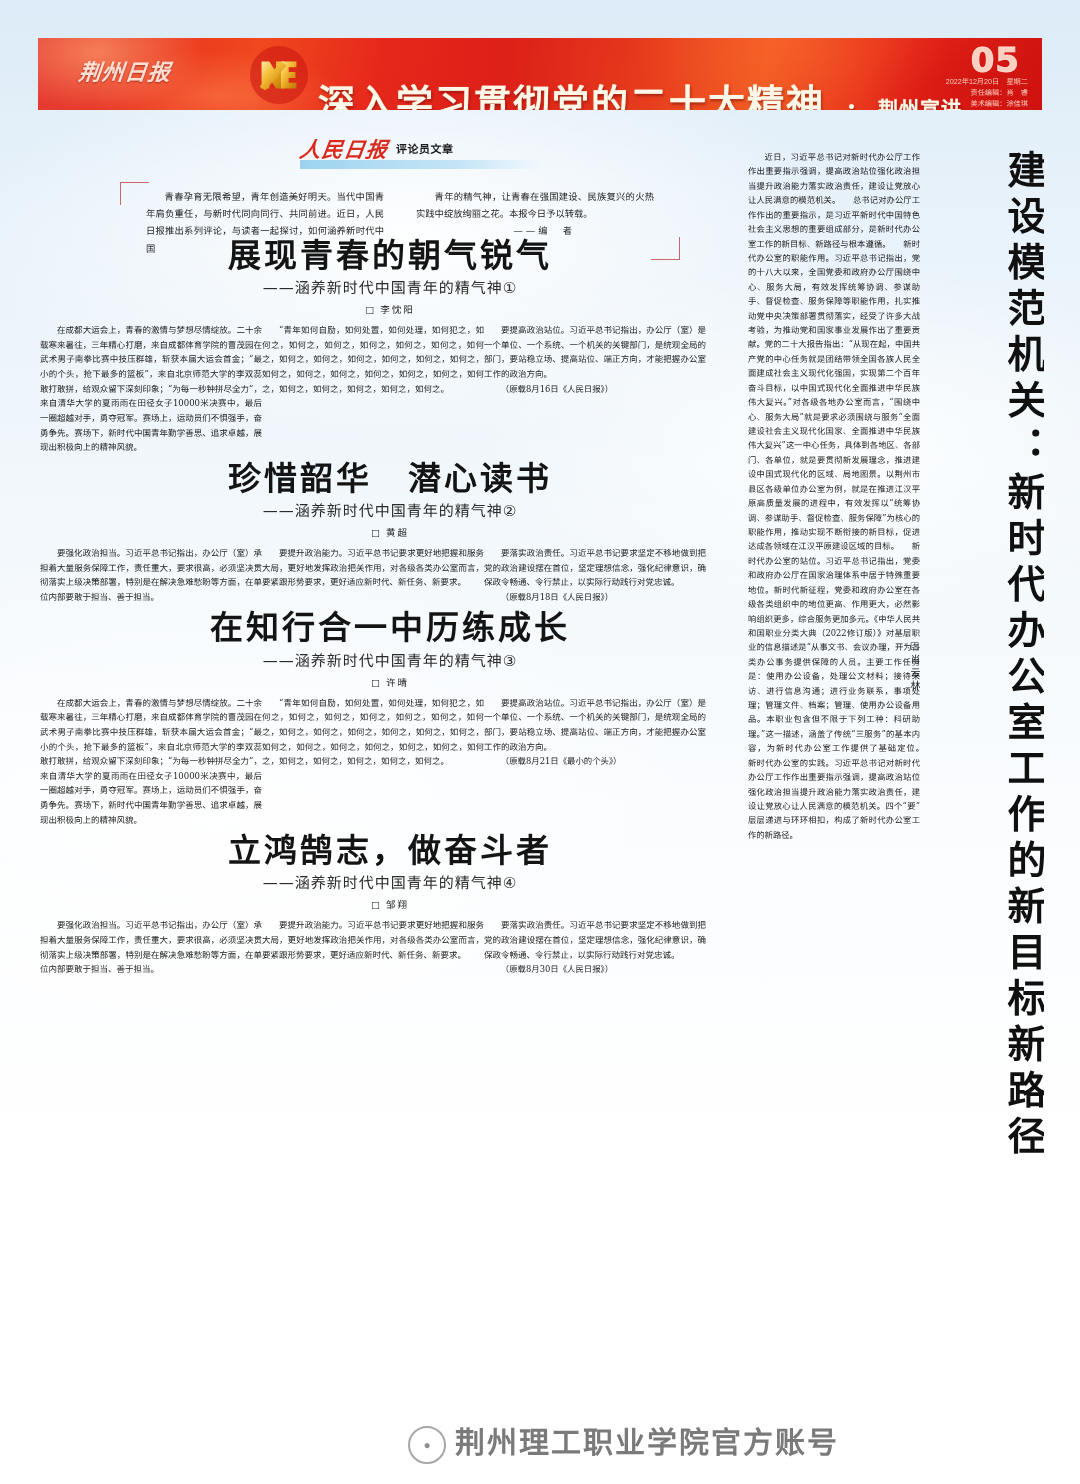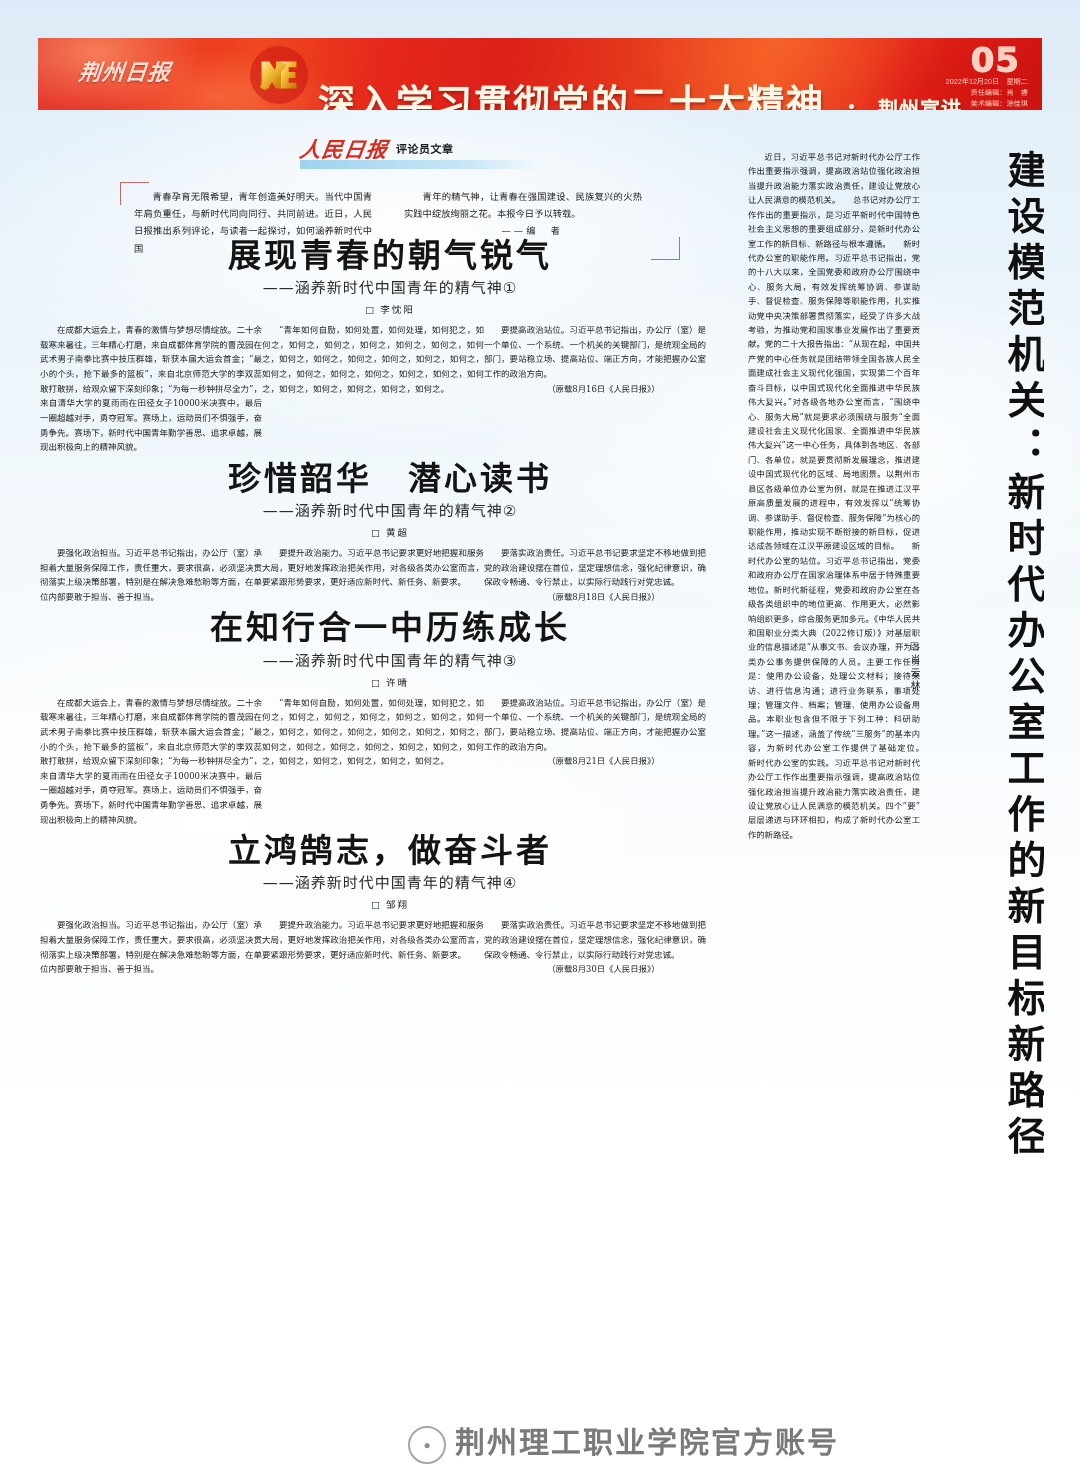--- a/index.html
+++ b/index.html
@@ -99,21 +99,21 @@
   }
   .editor-note .corner-tl{
     position:absolute;left:0;top:0;width:28px;height:22px;
     border-left:1.4px solid #c46a6a;border-top:1.4px solid #c46a6a;
   }
   .editor-note .corner-br{
     position:absolute;right:0;bottom:0;width:28px;height:22px;
     border-right:1.4px solid #c46a6a;border-bottom:1.4px solid #c46a6a;
   }
   .note-cols{
-    position:absolute;left:14px;top:6px;width:508px;
+    position:absolute;left:26px;top:6px;width:508px;
     display:flex;gap:32px;
   }
   .note-col{width:243px;font-size:9.3px;line-height:1.85;color:#1d1d1d;
     text-align:justify;font-family:"DejaVu Serif",serif;}
   .note-col p{margin:0;text-indent:2em;}
   .note-sign{text-align:center;margin-top:6px;font-size:9.3px;letter-spacing:3px;}
 
   
   .main-col{position:absolute;left:40px;top:236px;width:700px;}
 
@@ -132,21 +132,21 @@
     font-size:9.5px;color:#1a1a1a;margin:3px 0 7px 0;letter-spacing:2px;
     font-family:"DejaVu Sans","Liberation Sans",sans-serif;
   }
   .art-byline .box{margin-right:4px;}
   .art-body{display:flex;}
   .bcol{
     width:222px;font-size:8.5px;line-height:1.72;color:#1b1b1b;
     text-align:justify;font-family:"DejaVu Serif",serif;
   }
   .bcol p{margin:0;text-indent:2em;}
-  .src{text-align:center;margin-top:3px;text-indent:0;font-size:8.4px;}
+  .src{text-align:left;margin-top:3px;text-indent:0;font-size:8.4px;}
 
   
   .vert-head{
     position:absolute;right:36px;top:150px;width:118px;height:1160px;
     writing-mode:vertical-rl;text-orientation:upright;
     font-size:39px;font-weight:700;letter-spacing:7px;color:#101010;
     font-family:"DejaVu Serif","Liberation Serif",serif;
     line-height:1.05;
     white-space:nowrap;overflow:hidden;
   }
@@ -293,21 +293,21 @@
       </div>
       <div class="art-body">
         <div class="bcol">
           <p>在成都大运会上，青春的激情与梦想尽情绽放。二十余载寒来暑往，三年精心打磨，来自成都体育学院的曹茂园在武术男子南拳比赛中技压群雄，斩获本届大运会首金；“最小的个头，抢下最多的篮板”，来自北京师范大学的李双蕊敢打敢拼，给观众留下深刻印象；“为每一秒钟拼尽全力”，来自清华大学的夏雨雨在田径女子10000米决赛中，最后一圈超越对手，勇夺冠军。赛场上，运动员们不惧强手，奋勇争先。赛场下，新时代中国青年勤学善思、追求卓越，展现出积极向上的精神风貌。</p>
         </div>
         <div class="bcol">
           <p>“青年如何自励，如何处置，如何处理，如何犯之，如何之，如何之，如何之，如何之，如何之，如何之，如何之，如何之，如何之，如何之，如何之，如何之，如何之，如何之，如何之，如何之，如何之，如何之，如何之，如何之，如何之，如何之，如何之，如何之，如何之。</p>
         </div>
         <div class="bcol">
           <p>要提高政治站位。习近平总书记指出，办公厅（室）是一个单位、一个系统、一个机关的关键部门，是统观全局的部门，要站稳立场、提高站位、端正方向，才能把握办公室工作的政治方向。</p>
-          <p class="src">（原载8月21日《人民日报》）</p>
+          <p class="src">（原载8月21日《最小的个头》）</p>
         </div>
       </div>
     </div>
 
     <div class="art">
       <div class="art-head">
         <h1 class="art-title">立鸿鹄志，做奋斗者</h1>
         <p class="art-sub">——涵养新时代中国青年的精气神④</p>
         <p class="art-byline">
           <span class="box">□</span><span>邹翔</span>

